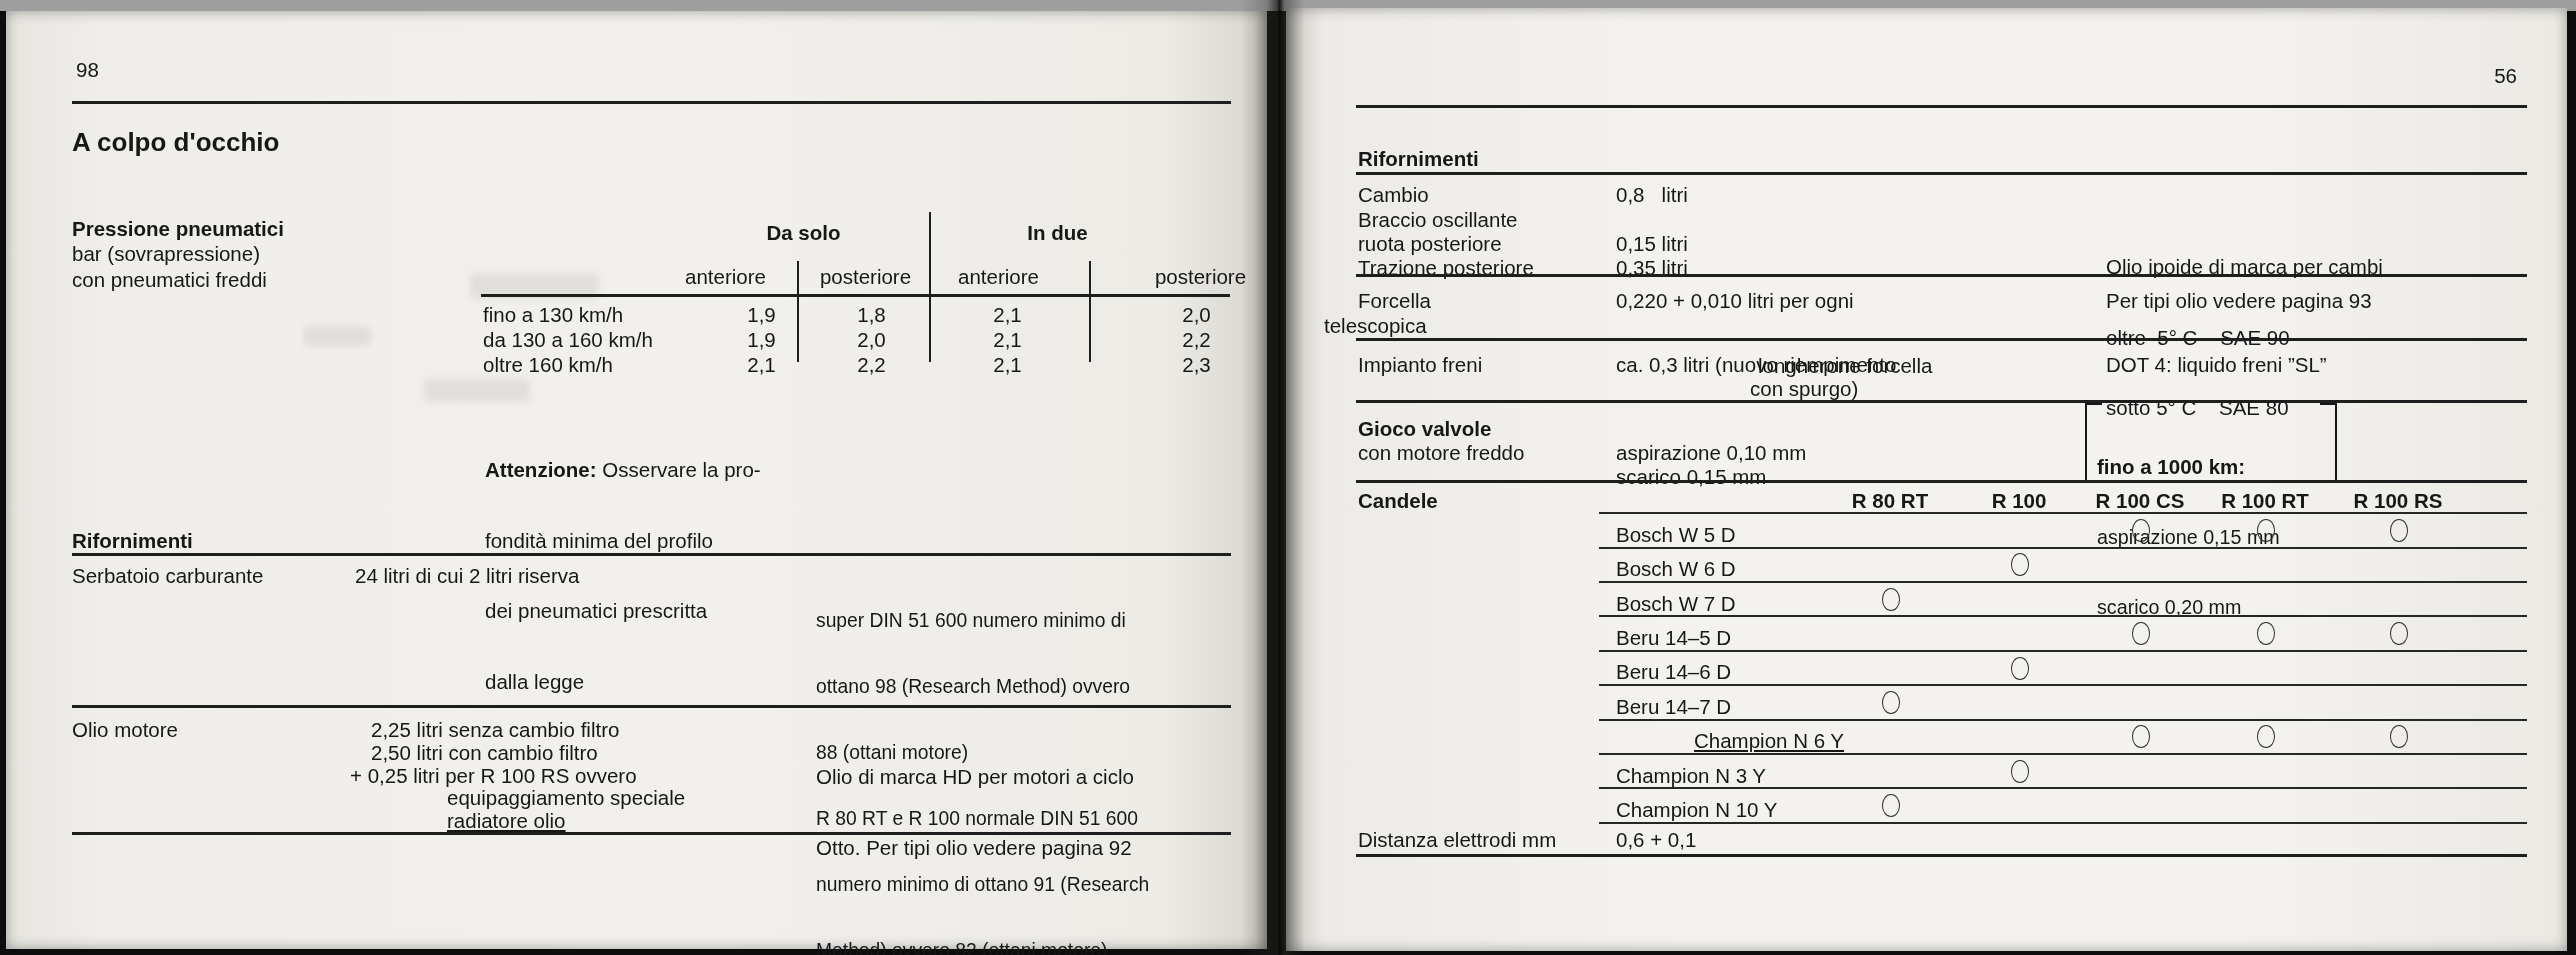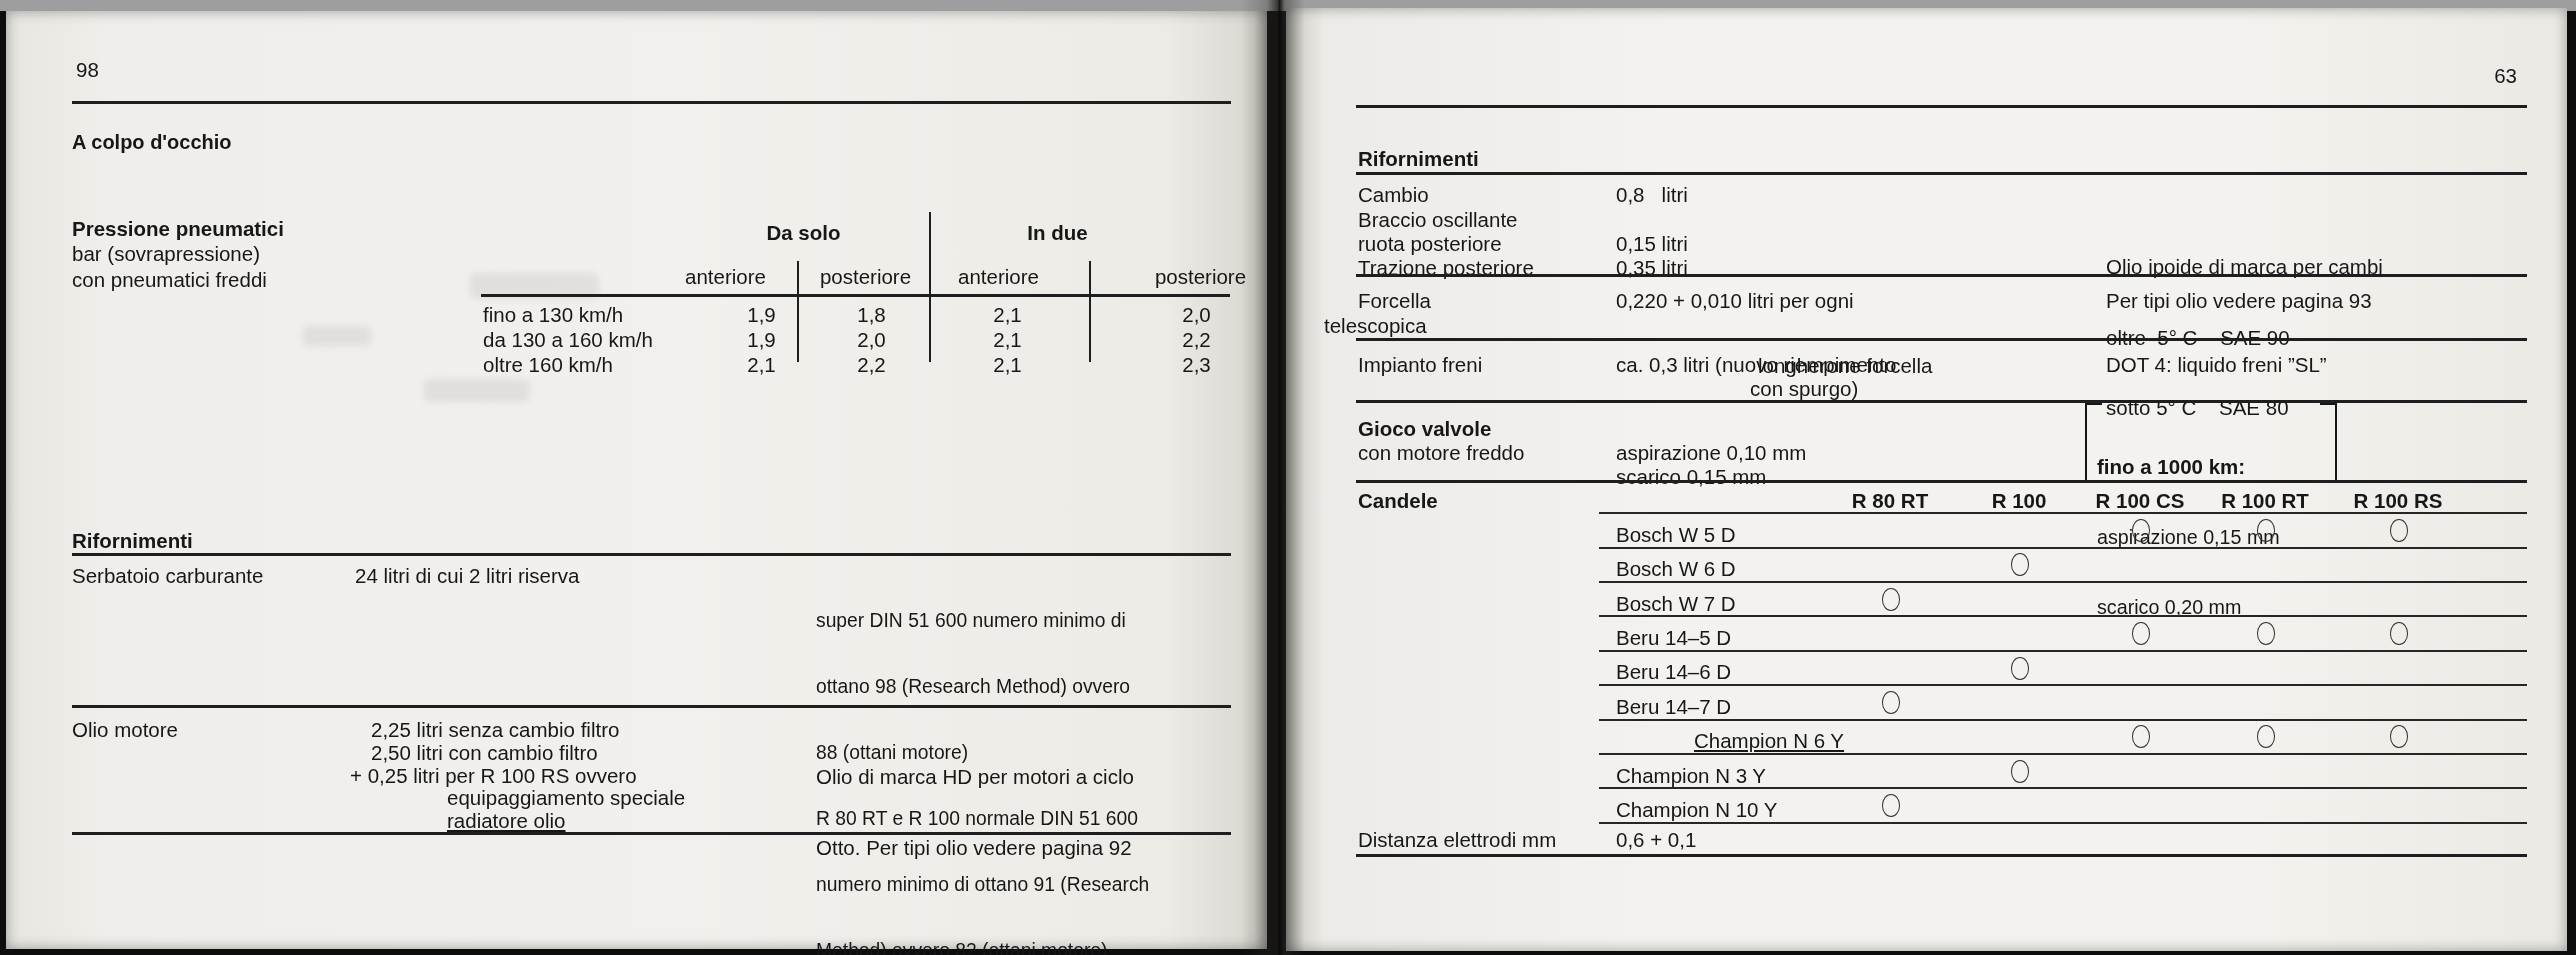--- a/index.html
+++ b/index.html
@@ -10,21 +10,21 @@
   .page.left{left:6px;top:10.6px;width:1261px;height:938px;
     background:linear-gradient(to right,#e7e6e1 0%,#efeeea 8%,#f1f0ec 55%,#ecebe6 92%,#d9d7d0 99%,#bdbbb4 100%);}
   .page.right{left:1286px;top:7.6px;width:1281px;height:943px;
     background:linear-gradient(to right,#c9c7c1 0%,#ecebe7 3%,#f3f2ee 30%,#f3f2ee 75%,#eae9e4 100%);}
   .spine{position:absolute;left:1241px;top:0;width:64px;height:955px;
     background:linear-gradient(to right,rgba(0,0,0,0) 0%,rgba(50,48,45,.28) 40%,rgba(25,24,22,.75) 57%,rgba(10,10,10,.92) 60%,rgba(45,44,41,.45) 68%,rgba(0,0,0,0) 100%);}
   #content{position:absolute;left:0;top:0;width:2576px;height:955px;}
   .t{position:absolute;font-size:20.5px;line-height:23.5px;white-space:pre;color:#171717;}
   .b{font-weight:bold;}
   .c{text-align:center;}
-  .big{font-size:20px;line-height:26px;}
+  .big{font-size:26px;line-height:26px;}
   .sm{font-size:19.3px;line-height:22px;}
   .hr{position:absolute;height:3px;background:#1e1e1e;}
   .hr3{position:absolute;height:2.3px;background:#262626;}
   .vr{position:absolute;width:2.3px;background:#1e1e1e;}
   .ring{position:absolute;width:16px;height:20.5px;border:1.9px solid #303030;border-radius:50%;}
   .bracket{position:absolute;width:15px;height:76px;}
   .bracket.lb{border-left:2.3px solid #161616;border-top:2.3px solid #161616;border-bottom:2.3px solid #161616;}
   .bracket.rb{border-right:2.3px solid #161616;border-top:2.3px solid #161616;border-bottom:2.3px solid #161616;}
   .smudge{position:absolute;background:rgba(90,90,90,.10);filter:blur(3px);border-radius:6px;}
 </style>
@@ -50,20 +50,26 @@
 
     <div class="t b" style="left:72px;top:217px;">Pressione pneumatici</div>
     <div class="t" style="left:72px;top:242px;">bar (sovrapressione)</div>
     <div class="t" style="left:72px;top:268px;">con pneumatici freddi</div>
 
     <div class="vr" style="left:929px;top:212px;height:150px;"></div>
     <div class="vr" style="left:797px;top:261px;height:101px;"></div>
     <div class="vr" style="left:1089px;top:261px;height:101px;"></div>
     <div class="hr" style="left:481px;top:294px;width:749px;"></div>
 
+    <div class="t" style="left:485px;top:411px;width:439px;">
+      <div><span class="b">Attenzione:</span><span> Osservare la pro-</span></div>
+      <div>fondità minima del profilo</div>
+      <div>dei pneumatici prescritta</div>
+      <div>dalla legge</div>
+    </div>
 
     <div class="t b" style="left:72px;top:529px;">Rifornimenti</div>
     <div class="hr" style="left:72px;top:553px;width:1159px;"></div>
 
     <div class="t" style="left:72px;top:564px;">Serbatoio carburante</div>
     <div class="t" style="left:355px;top:564px;">24 litri di cui 2 litri riserva</div>
     <div class="t sm" style="left:816px;top:566px;width:424px;">
       <div>super DIN 51 600 numero minimo di</div>
       <div>ottano 98 (Research Method) ovvero</div>
       <div>88 (ottani motore)</div>
@@ -78,21 +84,21 @@
     <div class="t" style="left:371px;top:741px;">2,50 litri con cambio filtro</div>
     <div class="t" style="left:350px;top:764px;">+ 0,25 litri per R 100 RS ovvero</div>
     <div class="t" style="left:447px;top:786px;">equipaggiamento speciale</div>
     <div class="t" style="left:447px;top:809px;text-decoration:underline;">radiatore olio</div>
     <div class="t" style="left:816px;top:718px;">
       <div>Olio di marca HD per motori a ciclo</div>
       <div>Otto. Per tipi olio vedere pagina 92</div>
     </div>
     <div class="hr" style="left:72px;top:832px;width:1159px;"></div>
 
-    <div class="t" style="left:2455px;top:64px;width:62px;text-align:right;">63</div>
+    <div class="t" style="left:2455px;top:64px;width:62px;text-align:right;">56</div>
     <div class="hr" style="left:1356px;top:105px;width:1171px;"></div>
 
     <div class="t b" style="left:1358px;top:147px;">Rifornimenti</div>
     <div class="hr" style="left:1356px;top:172px;width:1171px;"></div>
 
     <div class="t" style="left:1358px;top:183px;">Cambio</div>
     <div class="t" style="left:1616px;top:183px;">0,8   litri</div>
     <div class="t" style="left:1358px;top:208px;">Braccio oscillante</div>
     <div class="t" style="left:1358px;top:232px;">ruota posteriore</div>
     <div class="t" style="left:1616px;top:232px;">0,15 litri</div>

